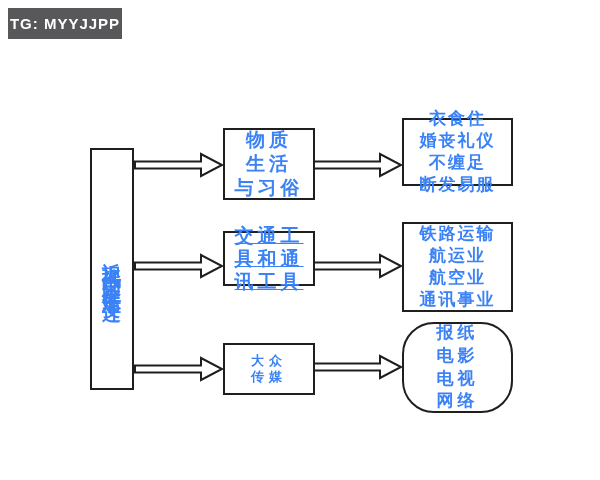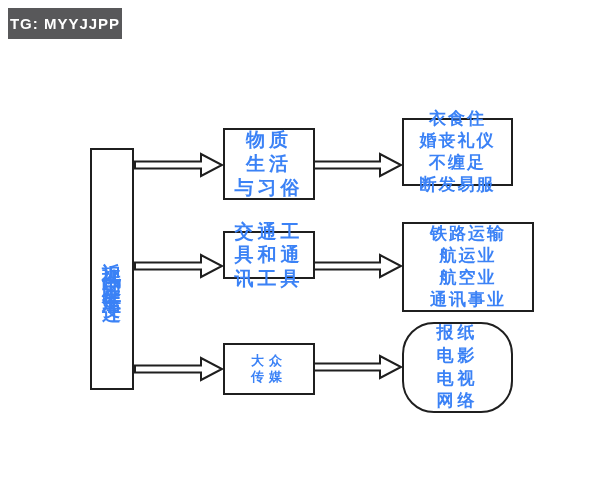--- a/index.html
+++ b/index.html
@@ -29,24 +29,24 @@
     position:absolute;border:2px solid var(--diagram-line);background:#fff;color:#3b82f6;
     display:flex;align-items:center;justify-content:center;text-align:center;
     font-weight:bold;white-space:pre-line;box-sizing:border-box;
   }
   .root-box{
     left:90px;top:148px;width:44px;height:242px;
     writing-mode:vertical-rl;text-orientation:upright;
     font-size:19px;letter-spacing:4px;line-height:1;
   }
   .m1{left:223px;top:128px;width:92px;height:72px;font-size:19px;line-height:1.26;letter-spacing:4px;}
-  .m2{left:223px;top:231px;width:92px;height:48px;font-size:19px;line-height:1.22;letter-spacing:4px;}
+  .m2{left:223px;top:231px;width:92px;height:55px;font-size:19px;line-height:1.22;letter-spacing:4px;text-decoration:underline;}
   .m3{left:223px;top:343px;width:92px;height:52px;font-size:13px;line-height:1.26;letter-spacing:5px;}
   .r1{left:402px;top:118px;width:111px;height:68px;font-size:17px;line-height:1.3;letter-spacing:2px;}
-  .r2{left:402px;top:222px;width:132px;height:90px;font-size:17px;line-height:1.3;letter-spacing:2px;}
+  .r2{left:402px;top:222px;width:111px;height:90px;font-size:17px;line-height:1.3;letter-spacing:2px;}
   .r3{left:402px;top:322px;width:111px;height:91px;font-size:17px;line-height:1.35;letter-spacing:4px;border-radius:32px;}
   .arrow{position:absolute;width:90px;height:30px;overflow:visible;}
   .al{left:134px;}
   .ar{left:313px;}
   .row1{top:150px;}
   .row2{top:251px;}
   .row3l{top:354px;}
   .row3r{top:352px;}
 </style>
 </head>

